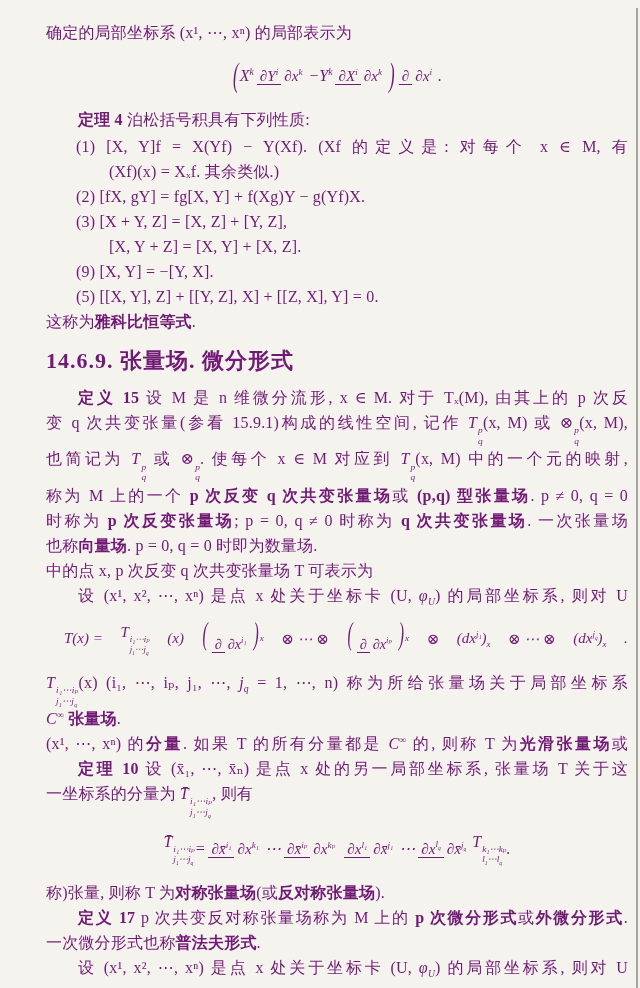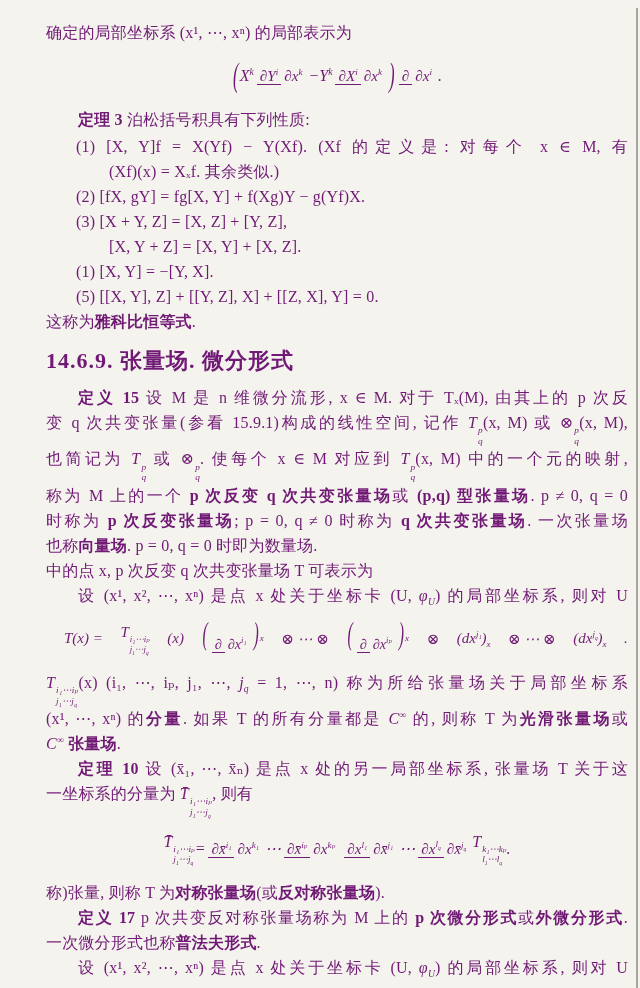--- a/index.html
+++ b/index.html
@@ -44,27 +44,27 @@
         <span class="num"><span class="tk">∂Y<sup>i</sup></span></span>
         <span class="den"><span class="tk">∂x<sup>k</sup></span></span>
       </span> − <span class="tk">Y<sup>k</sup></span><span class="frac">
         <span class="num"><span class="tk">∂X<sup>i</sup></span></span>
         <span class="den"><span class="tk">∂x<sup>k</sup></span></span>
       </span><span class="bigp">)</span><span class="frac">
         <span class="num">∂</span>
         <span class="den"><span class="tk">∂x<sup>i</sup></span></span>
       </span>.</div>
 
-  <p class="ln ind th-head"><b>定理 3</b>  泊松括号积具有下列性质:</p>
+  <p class="ln ind th-head"><b>定理 4</b>  泊松括号积具有下列性质:</p>
   <p class="ln li just">(1) [X, Y]f = X(Yf) − Y(Xf). (Xf 的定义是: 对每个 x ∈ M, 有</p>
   <p class="ln licont">(Xf)(x) = Xₓf. 其余类似.)</p>
   <p class="ln li">(2) [fX, gY] = fg[X, Y] + f(Xg)Y − g(Yf)X.</p>
   <p class="ln li">(3) [X + Y, Z] = [X, Z] + [Y, Z],</p>
   <p class="ln licont">[X, Y + Z] = [X, Y] + [X, Z].</p>
-  <p class="ln li">(1) [X, Y] = −[Y, X].</p>
+  <p class="ln li">(9) [X, Y] = −[Y, X].</p>
   <p class="ln li">(5) [[X, Y], Z] + [[Y, Z], X] + [[Z, X], Y] = 0.</p>
   <p class="ln">这称为<b>雅科比恒等式</b>.</p>
 
   <h2 class="heading">14.6.9. 张量场. 微分形式</h2>
 
   <p class="ln ind just"><b>定义 15</b>  设 M 是 n 维微分流形, x ∈ M. 对于 Tₓ(M), 由其上的 p 次反</p>
   <p class="ln just">变 q 次共变张量(参看 15.9.1)构成的线性空间, 记作 <span class="tk"><span>T</span><span class="stack">
           <span class="st-sup">p</span>
           <span class="st-sub">q</span>
         </span></span>(x, M) 或 <span class="tk"><span>⊗</span><span class="stack">
@@ -95,22 +95,22 @@
           <span class="den"><span class="tk">∂x<sup>i₁</sup></span></span>
         </span><span class="bigp">)</span><sub>x</sub></span> ⊗ ⋯ ⊗ <span class="tk"><span class="bigp">(</span><span class="frac">
           <span class="num">∂</span>
           <span class="den"><span class="tk">∂x<sup>iₚ</sup></span></span>
         </span><span class="bigp">)</span><sub>x</sub></span> ⊗ <span class="tk">(<span class="tk">dx<sup>j₁</sup></span>)<sub>x</sub></span> ⊗ ⋯ ⊗ <span class="tk">(<span class="tk">dx<sup><span class="tk">j<sub>q</sub></span></sup></span>)<sub>x</sub></span>.</div>
 
   <p class="ln just"><span class="tk"><span>T</span><span class="stack">
           <span class="st-sup">i₁⋯iₚ</span>
           <span class="st-sub"><span class="tk">j<sub>1</sub></span>⋯<span class="tk">j<sub>q</sub></span></span>
         </span></span>(x) (i₁, ⋯, iₚ, j₁, ⋯, <span class="tk">j<sub>q</sub></span> = 1, ⋯, n) 称为所给张量场关于局部坐标系</p>
+  <p class="ln"><span class="tk">C<sup>∞</sup></span> <b>张量场</b>.</p>
   <p class="ln just">(x¹, ⋯, xⁿ) 的<b>分量</b>. 如果 T 的所有分量都是 <span class="tk">C<sup>∞</sup></span> 的, 则称 T 为<b>光滑张量场</b>或</p>
-  <p class="ln"><span class="tk">C<sup>∞</sup></span> <b>张量场</b>.</p>
 
   <p class="ln ind just"><b>定理 10</b>  设 (x̄₁, ⋯, x̄ₙ) 是点 x 处的另一局部坐标系, 张量场 T 关于这</p>
   <p class="ln">一坐标系的分量为 <span class="tk"><span>T̄</span><span class="stack">
           <span class="st-sup">i₁⋯iₚ</span>
           <span class="st-sub"><span class="tk">j<sub>1</sub></span>⋯<span class="tk">j<sub>q</sub></span></span>
         </span></span>, 则有</p>
 
   <div class="formula f-center"><span class="tk"><span>T̄</span><span class="stack">
           <span class="st-sup">i₁⋯iₚ</span>
           <span class="st-sub"><span class="tk">j<sub>1</sub></span>⋯<span class="tk">j<sub>q</sub></span></span>

